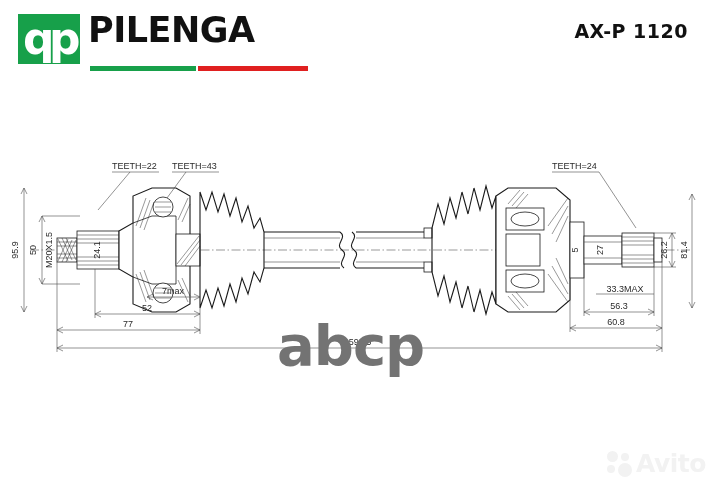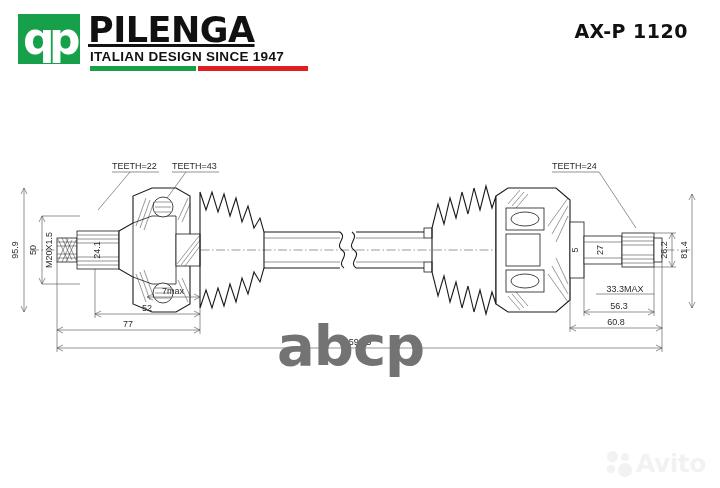--- a/index.html
+++ b/index.html
@@ -40,21 +40,20 @@
   #logo-mark .letter.p { left: 31px; top: 3px; }
 
   #logo-word {
     position: absolute;
     left: 88px; top: 10px;
     font-family: "DejaVu Sans", sans-serif;
     font-weight: bold;
     font-size: 35px;
     letter-spacing: -0.5px;
     color: #111111;
-    text-decoration: underline;
   }
   #logo-tagline {
     position: absolute;
     left: 90px; top: 49px;
     font-family: "Liberation Sans", sans-serif;
     font-weight: bold;
     font-size: 13.5px;
     letter-spacing: 0.3px;
     color: #111111;
   }
@@ -151,21 +150,20 @@
 <div id="page">
 
   <div id="header">
 
     <div id="logo-mark">
       <span class="letter q">q</span>
       <span class="letter p">p</span>
     </div>
 
     <div id="logo-word">PILENGA</div>
-    <div id="logo-tagline">ITALIAN DESIGN SINCE 1947</div>
 
     <div class="flag-bar green"></div>
     <div class="flag-bar red"></div>
 
     <div id="part-number">AX-P 1120</div>
   </div>
 
   <div id="drawing">
     <svg width="720" height="412" viewBox="0 0 720 412">
 

